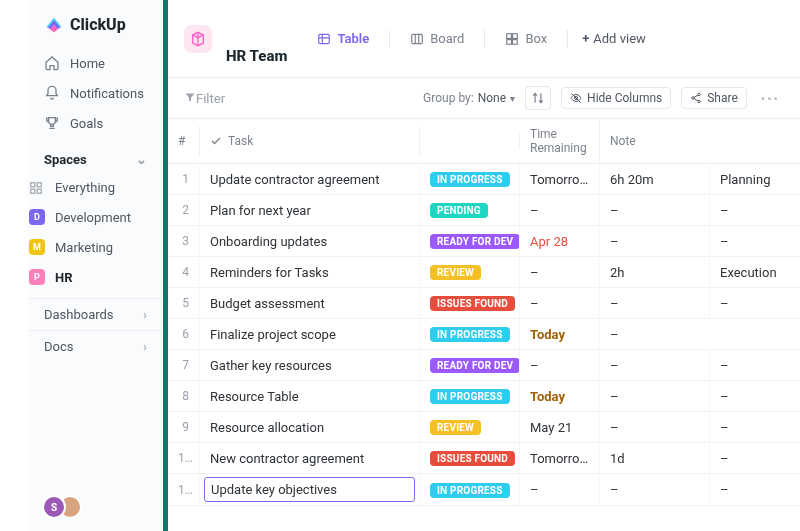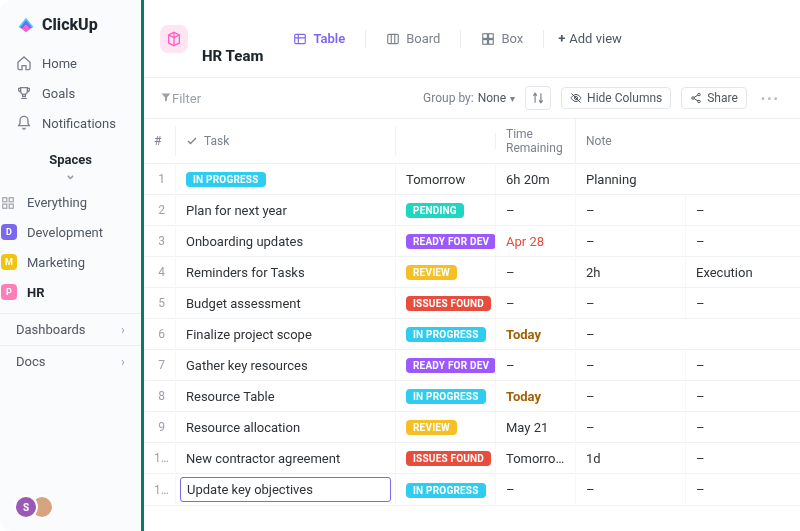--- a/index.html
+++ b/index.html
@@ -1,27 +1,27 @@
 <!DOCTYPE html>
 <html><head>
 <meta charset="utf-8">
 <style>
 * { margin: 0; padding: 0; box-sizing: border-box; }
 body { font-family: -apple-system, BlinkMacSystemFont, "Segoe UI", Roboto, sans-serif; font-size: 13px; color: #2e3338; background: #fff; width: 800px; height: 531px; overflow: hidden; border-radius: 12px; }
 .app { display: flex; height: 100%; }
 
 
-.sidebar { width: 144px; background: #fafbfc; border-right: 3px solid #0f766e; display: flex; flex-direction: column; }
+.sidebar { width: 168px; background: #fafbfc; border-right: 5px solid #0f766e; display: flex; flex-direction: column; margin-left: 28px; }
 .logo-row { display: flex; align-items: center; gap: 6px; padding: 14px 16px 10px; }
 .logo-icon { width: 20px; height: 20px; }
 .logo-text { font-weight: 800; font-size: 16px; color: #1e272e; }
 .nav-section { padding: 4px 0; }
 .nav-item { display: flex; align-items: center; gap: 10px; padding: 7px 16px; color: #4f5762; cursor: pointer; }
 .nav-item .icon { width: 16px; height: 16px; display: inline-flex; align-items: center; justify-content: center; color: #7c828d; }
-.section-header { display: flex; align-items: center; justify-content: space-between; padding: 10px 16px 6px; font-weight: 700; color: #1e272e; font-size: 13px; flex-direction: column; }
+.section-header { display: flex; align-items: center; justify-content: space-between; padding: 10px 16px 6px; font-weight: 700; color: #1e272e; font-size: 13px; }
 .space-item { display: flex; align-items: center; gap: 10px; padding: 7px 1px; color: #4f5762; cursor: pointer; }
 .space-badge { width: 16px; height: 16px; border-radius: 4px; display: inline-flex; align-items: center; justify-content: center; font-size: 9px; font-weight: 700; color: #fff; }
 .space-item.active { font-weight: 700; color: #1e272e; }
 .bottom-row { display: flex; align-items: center; justify-content: space-between; padding: 8px 16px; color: #4f5762; cursor: pointer; }
 .chev { color: #9ba1ab; font-size: 13px; }
 .sidebar-footer { margin-top: auto; padding: 12px 14px; display: flex; align-items: center; gap: -4px; }
 .avatar { width: 24px; height: 24px; border-radius: 50%; border: 2px solid #fff; display: inline-block; }
 .avatar.a1 { background: #9b59b6; margin-right: -8px; z-index: 2; position: relative; display:flex; align-items:center; justify-content:center; color:#fff; font-size:10px; font-weight:700;}
 .avatar.a2 { background: #d8a47f; z-index: 1; position: relative; }
 
@@ -83,35 +83,35 @@
         <span class="icon">
             <svg width="16" height="16" viewBox="0 0 24 24" fill="none" stroke="currentColor" stroke-width="2">
               <path d="M3 11l9-8 9 8v9a2 2 0 0 1-2 2h-4v-6h-6v6H5a2 2 0 0 1-2-2z"></path>
             </svg>
           </span>
         <span>Home</span>
       </div>
       <div class="nav-item">
         <span class="icon">
             <svg width="16" height="16" viewBox="0 0 24 24" fill="none" stroke="currentColor" stroke-width="2">
+              <path d="M6 8a6 6 0 1 1 12 0v5l2 3H4l2-3z"></path>
+              <path d="M10 19a2 2 0 0 0 4 0"></path>
+            </svg>
+          </span>
+        <span>Notifications</span>
+      </div>
+      <div class="nav-item">
+        <span class="icon">
+            <svg width="16" height="16" viewBox="0 0 24 24" fill="none" stroke="currentColor" stroke-width="2">
               <path d="M7 4h10v5a5 5 0 0 1-10 0z"></path>
               <path d="M7 5H4v2a3 3 0 0 0 3 3M17 5h3v2a3 3 0 0 1-3 3"></path>
               <path d="M10 14v3h4v-3M8 20h8"></path>
             </svg>
           </span>
         <span>Goals</span>
-      </div>
-      <div class="nav-item">
-        <span class="icon">
-            <svg width="16" height="16" viewBox="0 0 24 24" fill="none" stroke="currentColor" stroke-width="2">
-              <path d="M6 8a6 6 0 1 1 12 0v5l2 3H4l2-3z"></path>
-              <path d="M10 19a2 2 0 0 0 4 0"></path>
-            </svg>
-          </span>
-        <span>Notifications</span>
       </div>
     </div>
 
     <div class="section-header">
       <span>Spaces</span>
       <span class="chev">⌄</span>
     </div>
     <div class="space-item">
       <span class="icon" style="color:#9ba1ab;width:16px;">
           <svg width="14" height="14" viewBox="0 0 24 24" fill="none" stroke="currentColor" stroke-width="2">
@@ -258,20 +258,21 @@
             </span>
           <span>Task</span>
         </div>
         <div class="th"></div>
         <div class="th">Time Remaining</div>
         <div class="th" style="border-right:none;">Note</div>
       </div>
       <div id="tbody">
           <div class="trow">
             <div class="td idx">1</div>
+            <div class="td">Update contractor agreement</div>
             <div class="td"><span class="status-pill" style="background:#2ecdf0">IN PROGRESS</span></div>
             <div class="td due ">Tomorrow</div>
             <div class="td">6h 20m</div>
             <div class="td" style="border-right:none;">Planning</div>
           </div>
           <div class="trow">
             <div class="td idx">2</div>
             <div class="td">Plan for next year</div>
             <div class="td"><span class="status-pill" style="background:#1ed6c1">PENDING</span></div>
             <div class="td due ">–</div>

